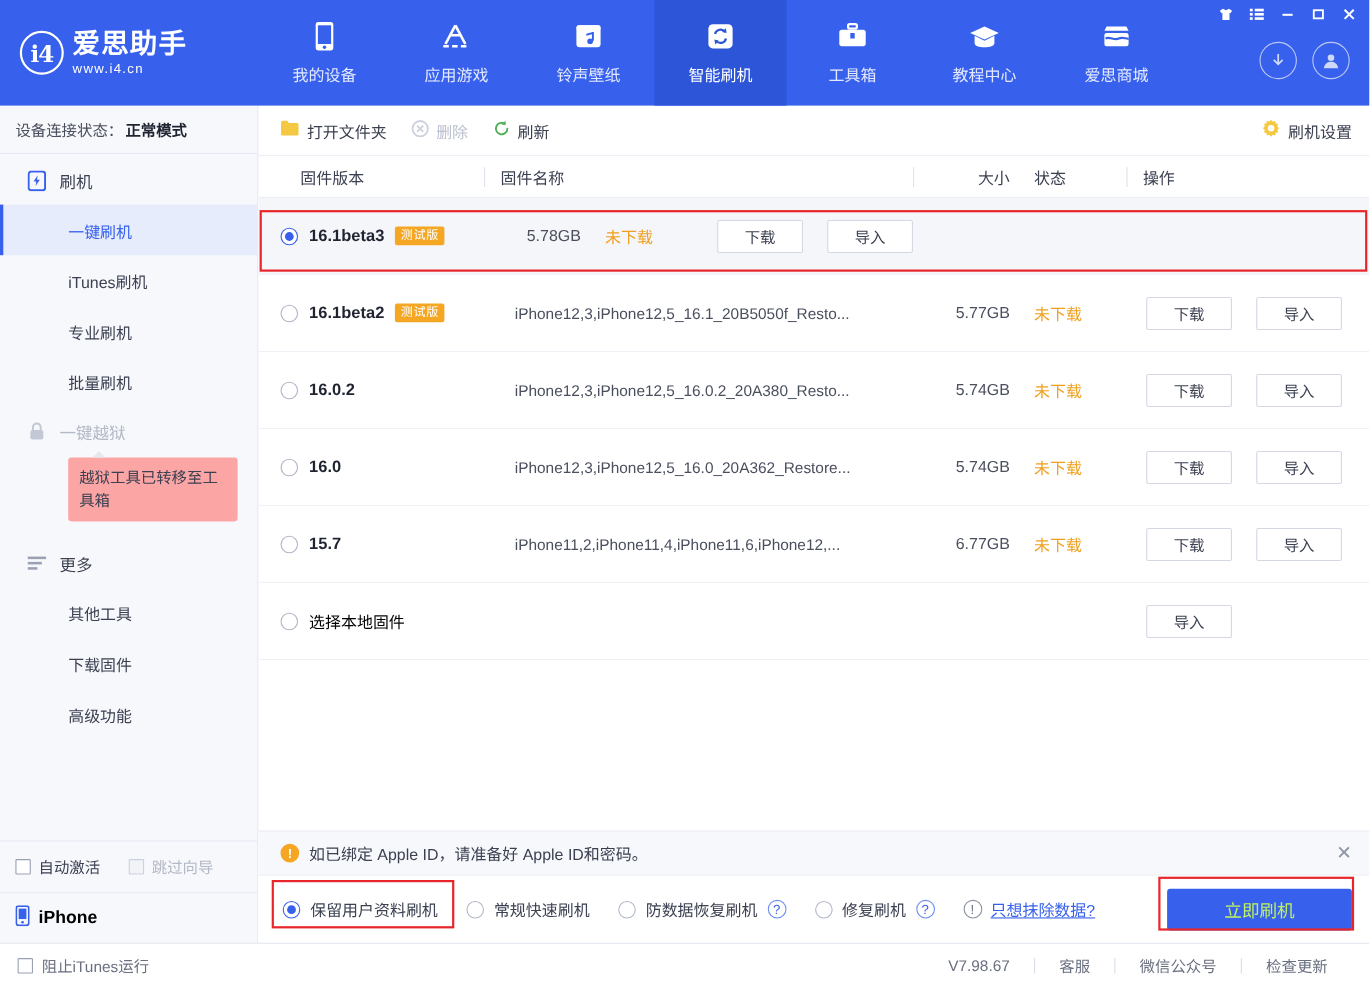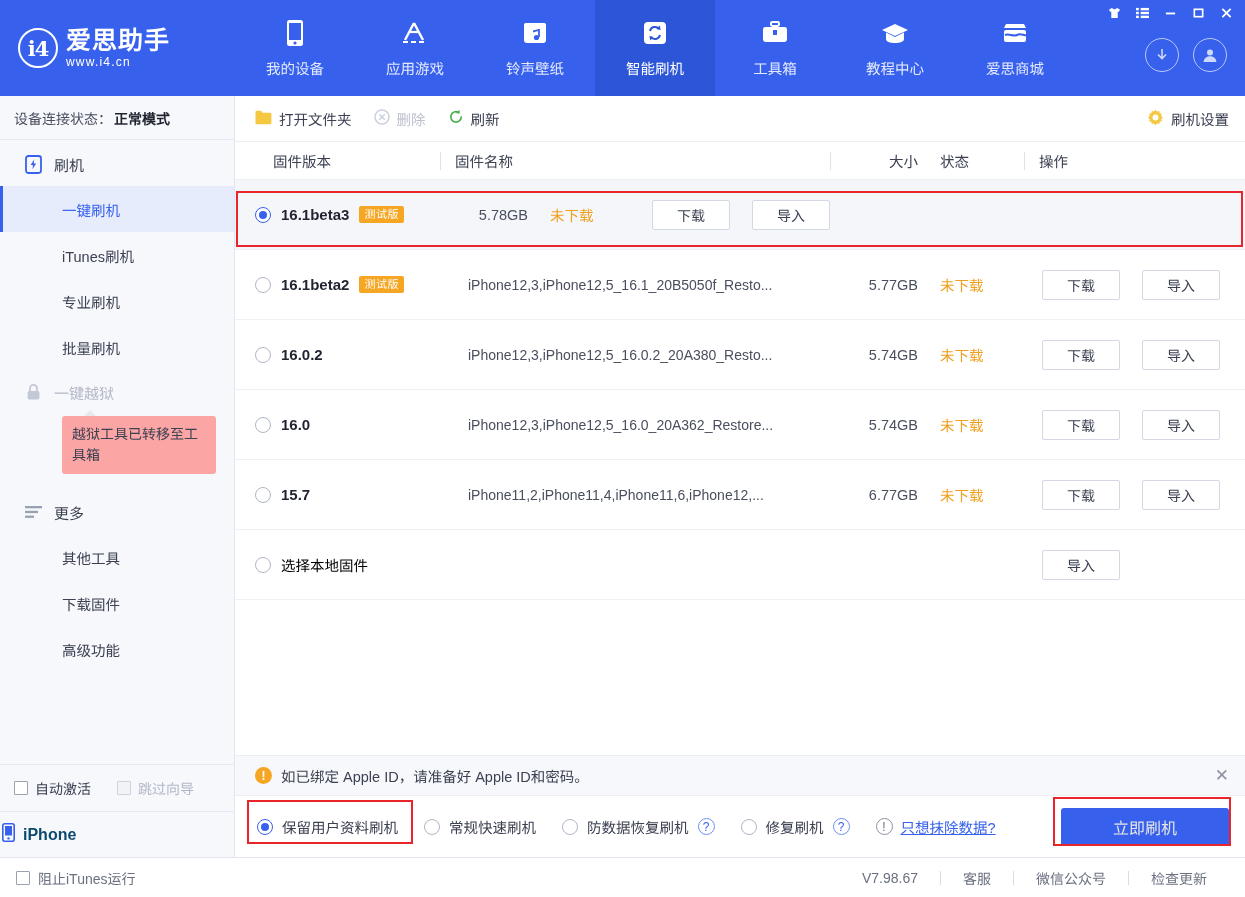--- a/index.html
+++ b/index.html
@@ -92,22 +92,22 @@
   .side-gap { height: 14px; }
 
   .side-bottom { border-top: 1px solid #e6e9f2; }
   .side-checks { height: 46px; display: flex; align-items: center; padding-left: 14px; gap: 26px; }
   .chk { display: flex; align-items: center; gap: 7px; font-size: 14px; color: #3c4152; cursor: pointer; }
   .chk.disabled { color: #b3b8c6; cursor: default; }
   .chkbox { width: 14px; height: 14px; border: 1px solid #9aa1b3; background: #fff; border-radius: 1px; flex: 0 0 14px; }
   .chk.disabled .chkbox { border-color: #ccd1de; background: #f2f3f7; }
 
   .device-row {
-    height: 46px; display: flex; align-items: center; padding-left: 2px; gap: 8px;
-    border-top: 1px solid #e6e9f2; color: #0c4a6e; font-size: 16px; font-weight: bold; cursor: pointer;
+    height: 46px; display: flex; align-items: center; padding-left: 14px; gap: 8px;
+    border-top: 1px solid #e6e9f2; color: #000000; font-size: 16px; font-weight: bold; cursor: pointer;
   }
   .side-filler { flex: 1; }
 
   
   .main { flex: 1; display: flex; flex-direction: column; min-width: 0; background: #fff; }
   .toolbar {
     height: 46px; display: flex; align-items: center; padding: 0 16px 0 20px;
     border-bottom: 1px solid #eceef4; gap: 22px; font-size: 14.5px; color: #3c4152;
   }
   .tb-btn { display: flex; align-items: center; gap: 7px; cursor: pointer; }
@@ -181,21 +181,21 @@
   .qmark {
     width: 17px; height: 17px; border-radius: 50%; border: 1.3px solid #6d8ff2; color: #3761ec;
     display: flex; align-items: center; justify-content: center; font-size: 12px; flex: 0 0 17px; cursor: pointer;
   }
   .emark {
     width: 17px; height: 17px; border-radius: 50%; border: 1.3px solid #8d93a3; color: #6a7080;
     display: flex; align-items: center; justify-content: center; font-size: 12px; flex: 0 0 17px;
   }
   .erase-link { color: #3761ec; text-decoration: underline; font-size: 14.5px; cursor: pointer; margin-left: 8px; }
   .flash-btn {
-    width: 168px; height: 38px; background: #3761ec; color: #e5e5e5; font-size: 16px;
+    width: 168px; height: 38px; background: #3761ec; color: #bef264; font-size: 16px;
     display: flex; align-items: center; justify-content: center; border-radius: 3px; cursor: pointer;
     margin-left: auto;
   }
 
   
   .statusbar {
     height: 40px; flex: 0 0 40px; display: flex; align-items: center;
     border-top: 1px solid #e3e6ef; padding: 0 16px 0 16px; font-size: 14px; color: #6a7080;
   }
   .sb-left { display: flex; align-items: center; gap: 8px; cursor: pointer; }

